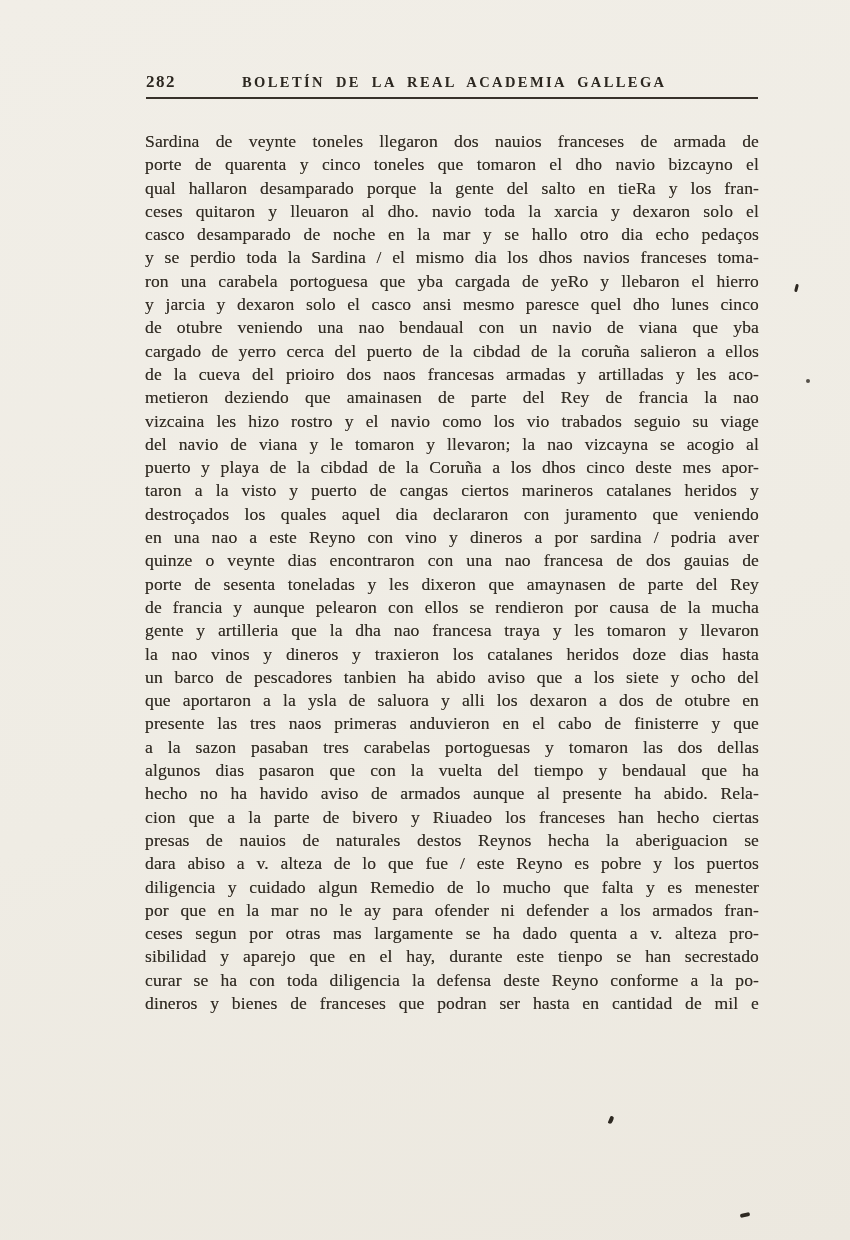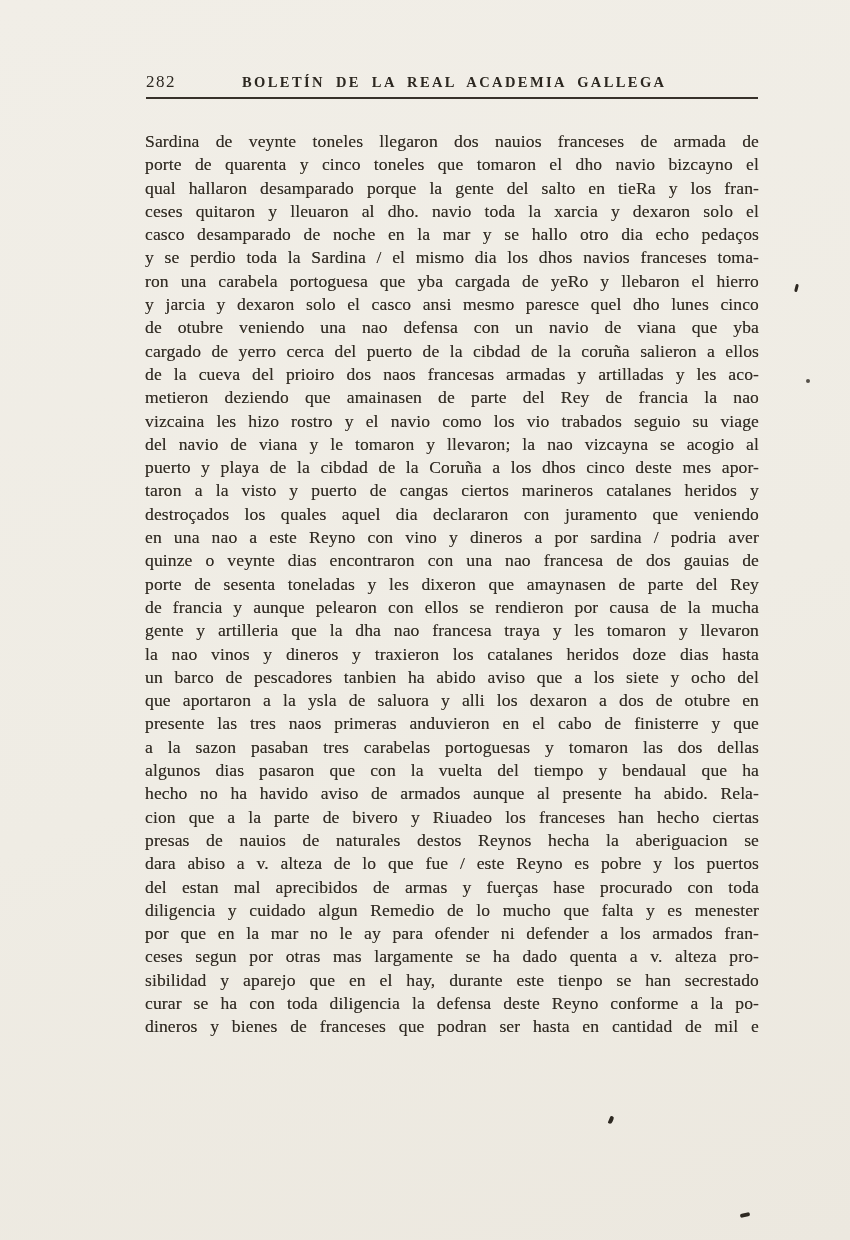--- a/index.html
+++ b/index.html
@@ -19,21 +19,21 @@
   .header {
     position: absolute;
     top: 72px;
     left: 146px;
     width: 614px;
     display: flex;
     align-items: baseline;
   }
   .pagenum {
     font-size: 17px;
-    font-weight: normal;
+    font-weight: bold;
     letter-spacing: 1.5px;
     color: #2c2720;
   }
   .journal-title {
     margin-left: 66px;
     font-size: 14.5px;
     font-weight: bold;
     letter-spacing: 2.4px;
     word-spacing: 5px;
     color: #2c2720;
@@ -106,21 +106,21 @@
 
   <div class="text-block">
       <div class="line">Sardina de veynte toneles llegaron dos nauios franceses de armada de</div>
       <div class="line">porte de quarenta y cinco toneles que tomaron el dho navio bizcayno el</div>
       <div class="line">qual hallaron desamparado porque la gente del salto en tieRa y los fran-</div>
       <div class="line">ceses quitaron y lleuaron al dho. navio toda la xarcia y dexaron solo el</div>
       <div class="line">casco desamparado de noche en la mar y se hallo otro dia echo pedaços</div>
       <div class="line">y se perdio toda la Sardina / el mismo dia los dhos navios franceses toma-</div>
       <div class="line">ron una carabela portoguesa que yba cargada de yeRo y llebaron el hierro</div>
       <div class="line">y jarcia y dexaron solo el casco ansi mesmo paresce quel dho lunes cinco</div>
-      <div class="line">de otubre veniendo una nao defensa con un navio de viana que yba</div>
+      <div class="line">de otubre veniendo una nao bendaual con un navio de viana que yba</div>
       <div class="line">cargado de yerro cerca del puerto de la cibdad de la coruña salieron a ellos</div>
       <div class="line">de la cueva del prioiro dos naos francesas armadas y artilladas y les aco-</div>
       <div class="line">metieron deziendo que amainasen de parte del Rey de francia la nao</div>
       <div class="line">vizcaina les hizo rostro y el navio como los vio trabados seguio su viage</div>
       <div class="line">del navio de viana y le tomaron y llevaron; la nao vizcayna se acogio al</div>
       <div class="line">puerto y playa de la cibdad de la Coruña a los dhos cinco deste mes apor-</div>
       <div class="line">taron a la visto y puerto de cangas ciertos marineros catalanes heridos y</div>
       <div class="line">destroçados los quales aquel dia declararon con juramento que veniendo</div>
       <div class="line">en una nao a este Reyno con vino y dineros a por sardina / podria aver</div>
       <div class="line">quinze o veynte dias encontraron con una nao francesa de dos gauias de</div>
@@ -130,21 +130,20 @@
       <div class="line">la nao vinos y dineros y traxieron los catalanes heridos doze dias hasta</div>
       <div class="line">un barco de pescadores tanbien ha abido aviso que a los siete y ocho del</div>
       <div class="line">que aportaron a la ysla de saluora y alli los dexaron a dos de otubre en</div>
       <div class="line">presente las tres naos primeras anduvieron en el cabo de finisterre y que</div>
       <div class="line">a la sazon pasaban tres carabelas portoguesas y tomaron las dos dellas</div>
       <div class="line">algunos dias pasaron que con la vuelta del tiempo y bendaual que ha</div>
       <div class="line">hecho no ha havido aviso de armados aunque al presente ha abido. Rela-</div>
       <div class="line">cion que a la parte de bivero y Riuadeo los franceses han hecho ciertas</div>
       <div class="line">presas de nauios de naturales destos Reynos hecha la aberiguacion se</div>
       <div class="line">dara abiso a v. alteza de lo que fue / este Reyno es pobre y los puertos</div>
-      <div class="line">del estan mal aprecibidos de armas y fuerças hase procurado con toda</div>
       <div class="line">diligencia y cuidado algun Remedio de lo mucho que falta y es menester</div>
       <div class="line">por que en la mar no le ay para ofender ni defender a los armados fran-</div>
       <div class="line">ceses segun por otras mas largamente se ha dado quenta a v. alteza pro-</div>
       <div class="line">sibilidad y aparejo que en el hay, durante este tienpo se han secrestado</div>
       <div class="line">curar se ha con toda diligencia la defensa deste Reyno conforme a la po-</div>
       <div class="line">dineros y bienes de franceses que podran ser hasta en cantidad de mil e</div>
     </div>
 
   <span class="speck speck-apostrophe"></span>
   <span class="speck speck-dot"></span>

